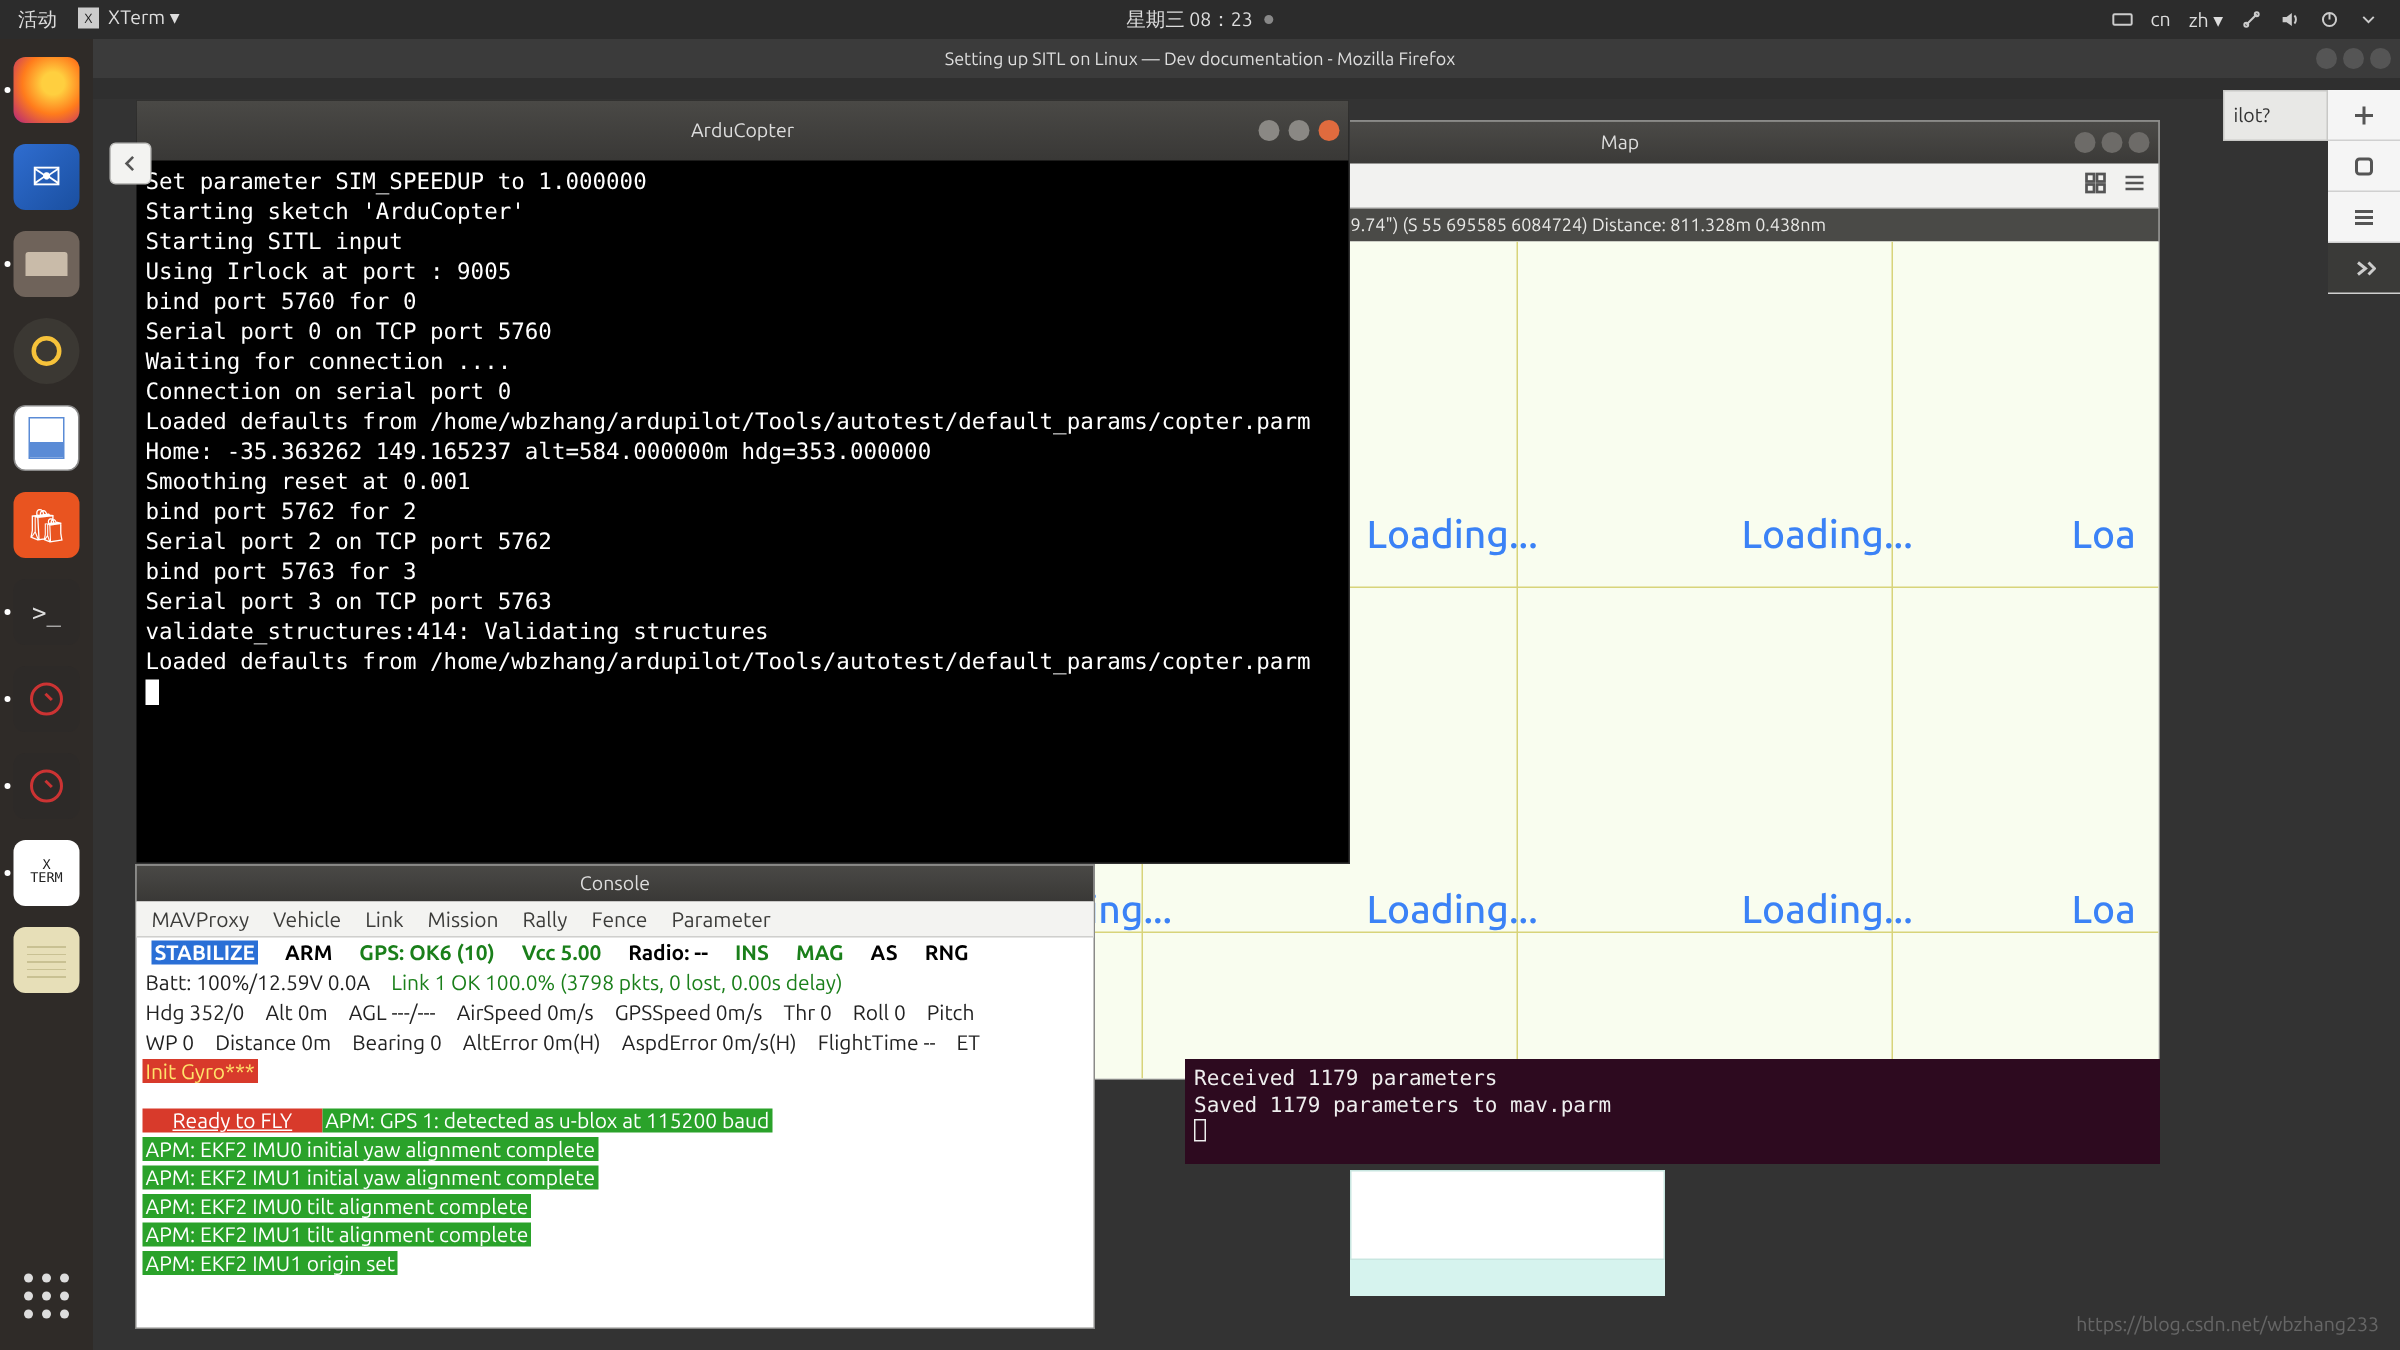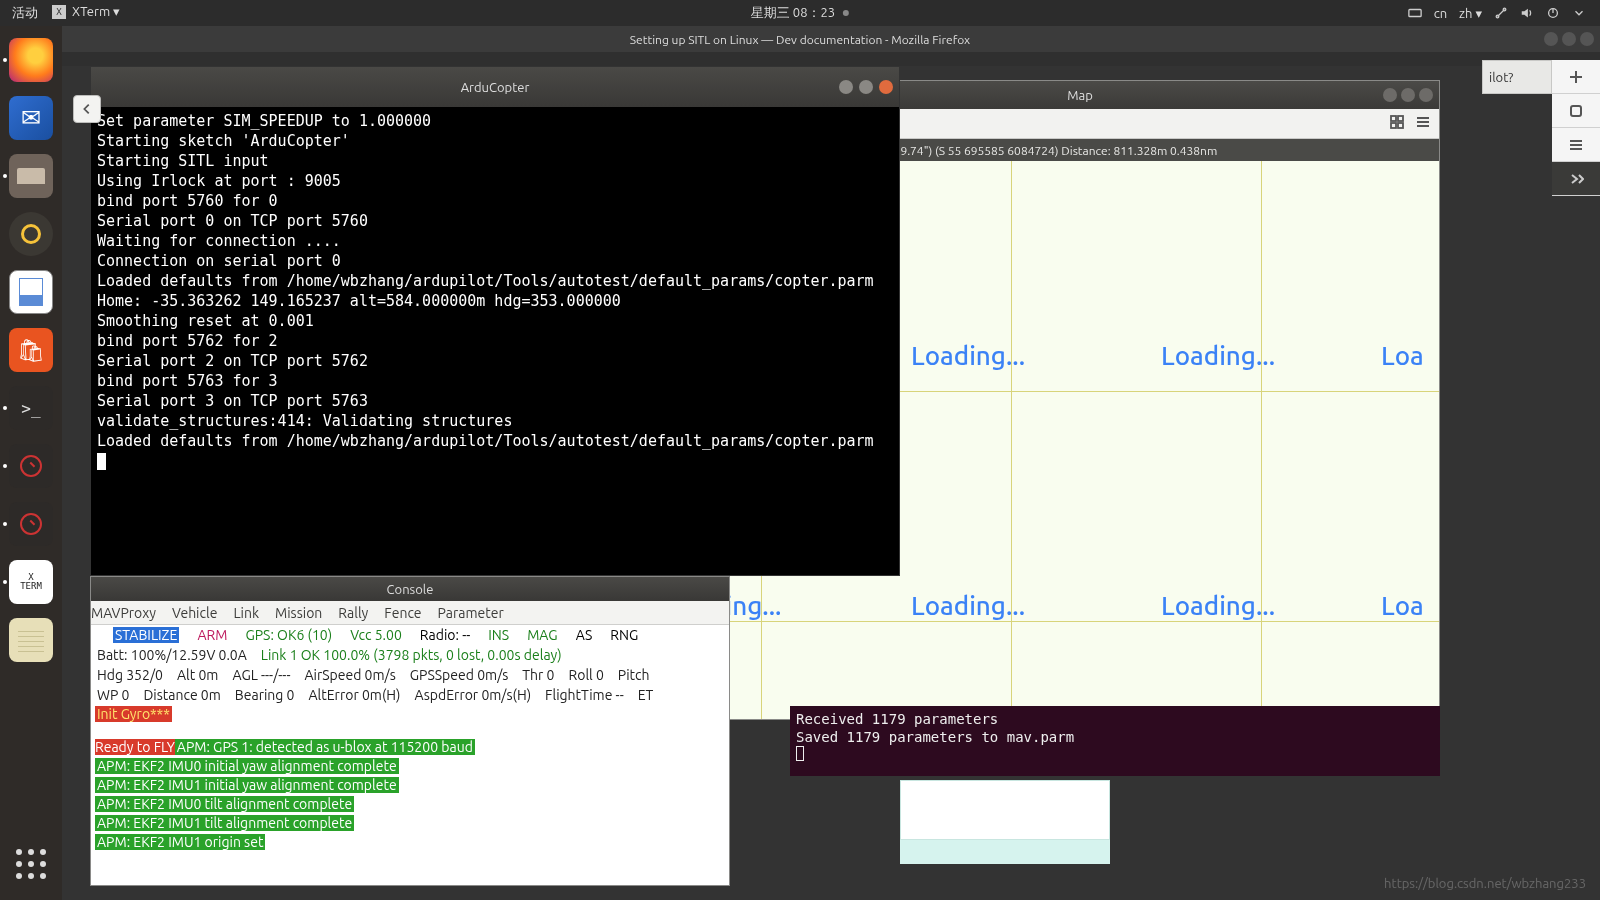--- a/index.html
+++ b/index.html
@@ -70,30 +70,30 @@
   .xterm-win .wbtn.min{background:#8a8884;}
   .xterm-win .wbtn.max{background:#8a8884;}
   .xterm-win .wbtn.cls{background:#e06b3e;}
   .xterm-win .back{position:absolute; left:-18px; top:28px; width:28px; height:28px; background:#f3f3f1; border:1px solid #bdbdbb; border-radius:4px; display:flex; align-items:center; justify-content:center;}
   .xterm-win pre{color:#fff; font-family:"DejaVu Sans Mono","Courier New",monospace; font-size:15px; line-height:20px; padding:4px 6px; white-space:pre-wrap; word-break:break-all;}
   .xterm-win .cursor{display:inline-block; width:9px; height:17px; background:#fff; vertical-align:text-bottom;}
 
   
   .console-win{position:absolute; top:576px; left:90px; width:640px; height:310px; background:#fff; border:1px solid #8a8a88; z-index:70;}
   .console-win .titlebar{height:24px;background:linear-gradient(#4a4946,#393836); color:#ddd; font-size:13px; display:flex; align-items:center; justify-content:center;}
-  .console-win .menubar{height:24px; background:#f3f3f1; border-bottom:1px solid #cfcfcd; display:flex; align-items:center; gap:16px; font-size:14px; color:#3c3c3a;}
-  .console-win .status1{height:20px; display:flex; align-items:center; gap:18px; padding-left:22px; font-size:14px;}
+  .console-win .menubar{height:24px; background:#f3f3f1; border-bottom:1px solid #cfcfcd; display:flex; align-items:center; gap:16px; padding-left:10px; font-size:14px; color:#3c3c3a;}
+  .console-win .status1{height:20px; display:flex; align-items:center; gap:18px; padding-left:10px; font-size:14px;font-weight:bold;}
   .console-win .status2{height:20px; display:flex; align-items:center; gap:14px; padding-left:6px; font-size:14px; color:#222;}
   .console-win .log{padding-left:4px; font-size:14px; line-height:19px;}
   .hl-blue{background:#2a6fd6; color:#fff; padding:0 2px;}
-  .hl-red {background:#d83a2b; color:#fff; padding:0 0;}
+  .hl-red {background:#d83a2b; color:#fff; padding:0 20px;text-decoration:underline;}
   .hl-grn {background:#2aa22a; color:#fff; padding:0 2px;}
   .hl-redbg{background:#d83a2b; color:#ffe36b; padding:0 2px;}
   .txt-grn{color:#1a7f1a;}
-  .txt-red{color:#be185d;}
+  .txt-red{color:#000000;}
 
   
   .gterm{position:absolute; top:706px; left:790px; width:650px; height:70px; background:#2d0a1f; color:#eee; font-family:"DejaVu Sans Mono",monospace; font-size:14px; line-height:18px; padding:4px 6px; z-index:60;}
   .gterm .cursor{display:inline-block; width:8px; height:15px; border:1px solid #eee;}
 
   
   .frag1{position:absolute; top:780px; left:900px; width:210px; height:60px; background:#fff; border:1px solid #c8e6e0; z-index:40;}
   .frag2{position:absolute; top:840px; left:900px; width:210px; height:24px; background:#d6f3ee; z-index:40;}
 
   .watermark{position:absolute; right:14px; bottom:10px; color:rgba(255,255,255,0.25); font-size:13px; z-index:300;}

